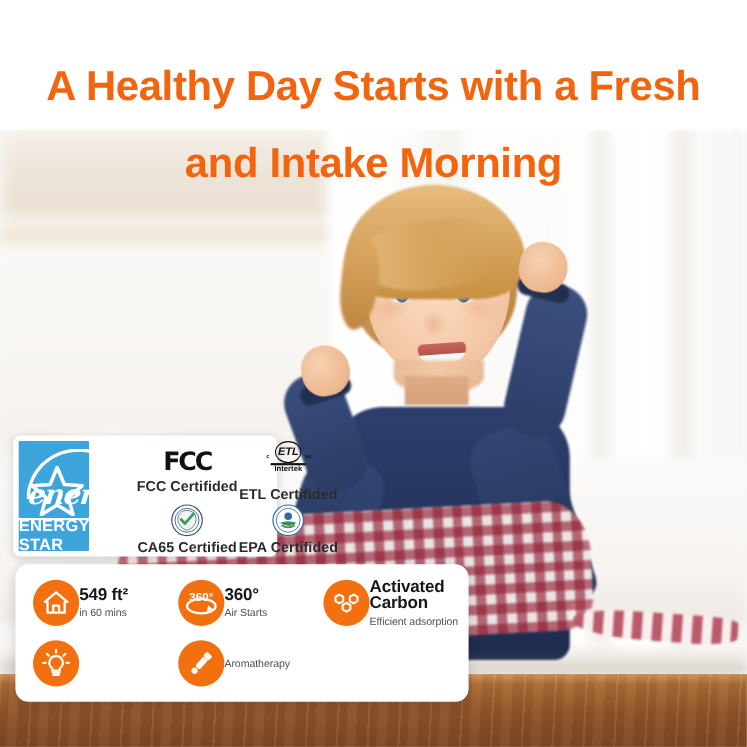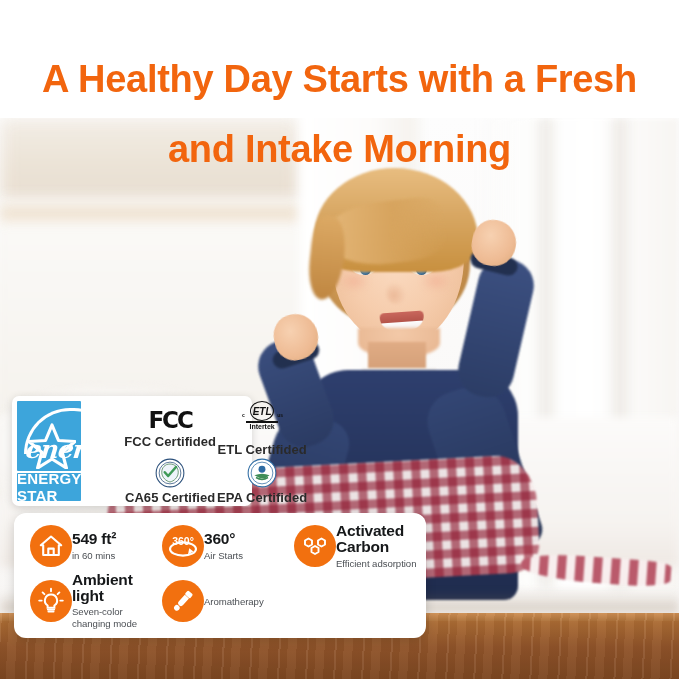--- a/index.html
+++ b/index.html
@@ -732,26 +732,20 @@
           <path d="M10.8 22.6 l6.4 0 M11.4 24.6 l5.2 0" stroke="#fff" stroke-width="1.9" stroke-linecap="round"></path>
           <g stroke="#fff" stroke-width="1.9" stroke-linecap="round">
             <path d="M14 1.8 L14 4.3"></path>
             <path d="M5.6 5.4 L7.4 7.2"></path>
             <path d="M22.4 5.4 L20.6 7.2"></path>
             <path d="M2.2 13.6 L4.7 13.6"></path>
             <path d="M25.8 13.6 L23.3 13.6"></path>
           </g>
         </svg>
       </div>
-      <div class="feat-txt">
-        <span class="feat-title">Ambient
-light</span>
-        <span class="feat-sub">Seven-color
-changing mode</span>
-      </div>
     </div>
 
     <div class="feat">
       <div class="feat-ico">
         <svg width="28" height="28" viewBox="0 0 28 28">
           <g transform="rotate(42 14 14)">
             <rect x="10.6" y="2.6" width="6.8" height="5.2" rx="1.4" fill="#fff"></rect>
             <path d="M11.2 8.2 L16.8 8.2 L16.8 17 A2.8 2.8 0 0 1 11.2 17 Z" fill="#fff"></path>
             <circle cx="14" cy="23.2" r="2.8" fill="#fff"></circle>
           </g>

